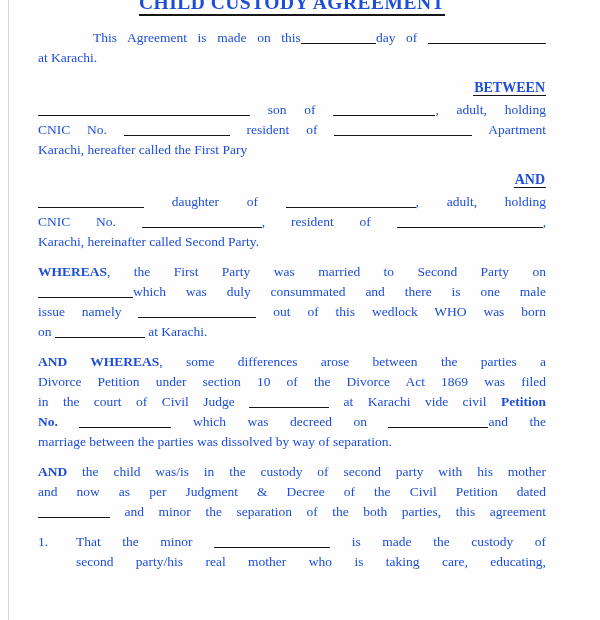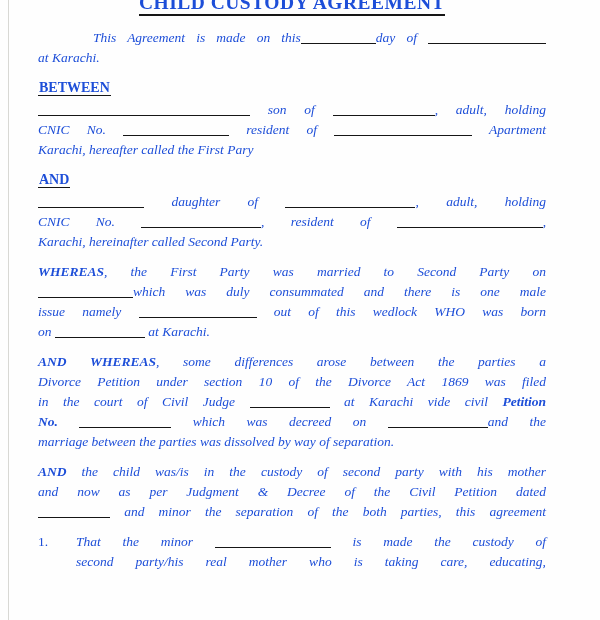--- a/index.html
+++ b/index.html
@@ -32,27 +32,27 @@
   .title-text {
     font-weight: 700;
     font-size: 19.5px;
     letter-spacing: 0.5px;
     border-bottom: 2px solid #161616;
     padding-bottom: 1px;
   }
   .doc-body { font-size: 13.5px; line-height: 20px; }
   .para { margin: 0 0 10px 0; }
   .para:first-of-type { margin-top: 14px; }
-  .heading { text-align: left; margin: 0 0 2px 0; line-height: 20px; }
+  .heading { text-align: right; margin: 0 0 2px 0; line-height: 20px; }
   .heading-text {
     font-weight: 700; font-size: 14px;
     border-bottom: 1.5px solid #161616;
     padding: 0 1px 0px 1px;
   }
-  .line { text-align: left; font-style: italic; }
+  .line { text-align: left; }
   .line.just { text-align: justify; text-align-last: justify; }
   .b { font-weight: 700; }
   .blank {
     display: inline-block;
     height: 5px;
     margin-bottom: -2px;
     border-bottom: 1.5px solid #161616;
   }
   .list-item { display: flex; }
   .num { flex: none; width: 38px; }

